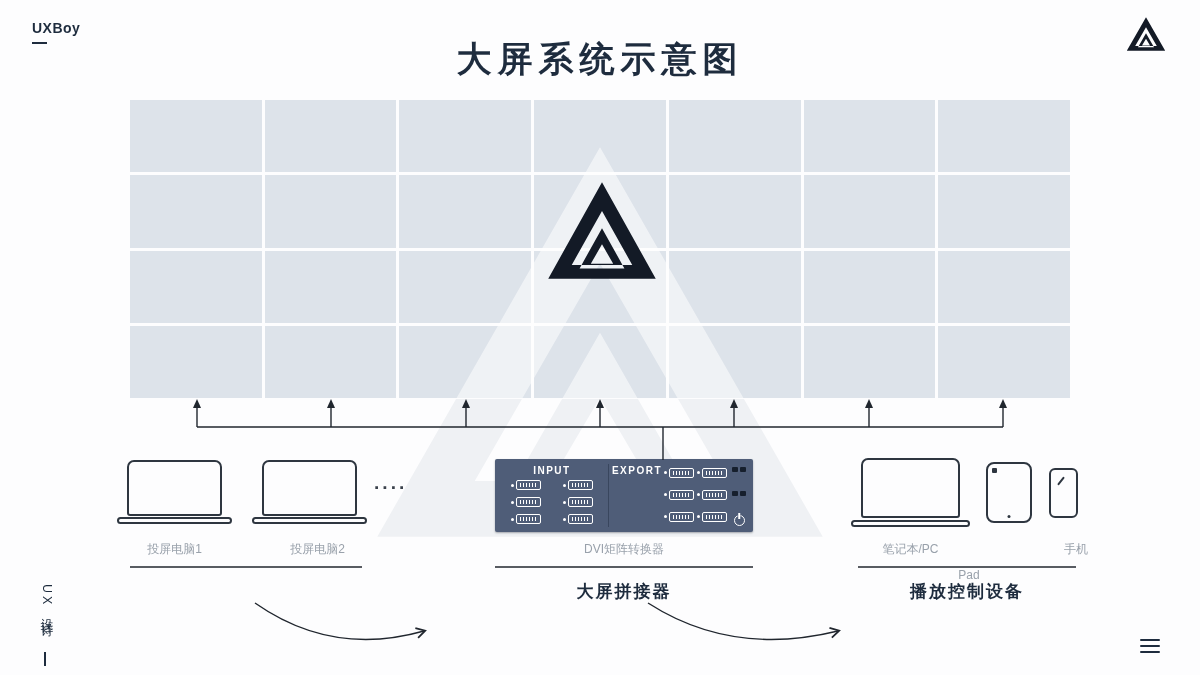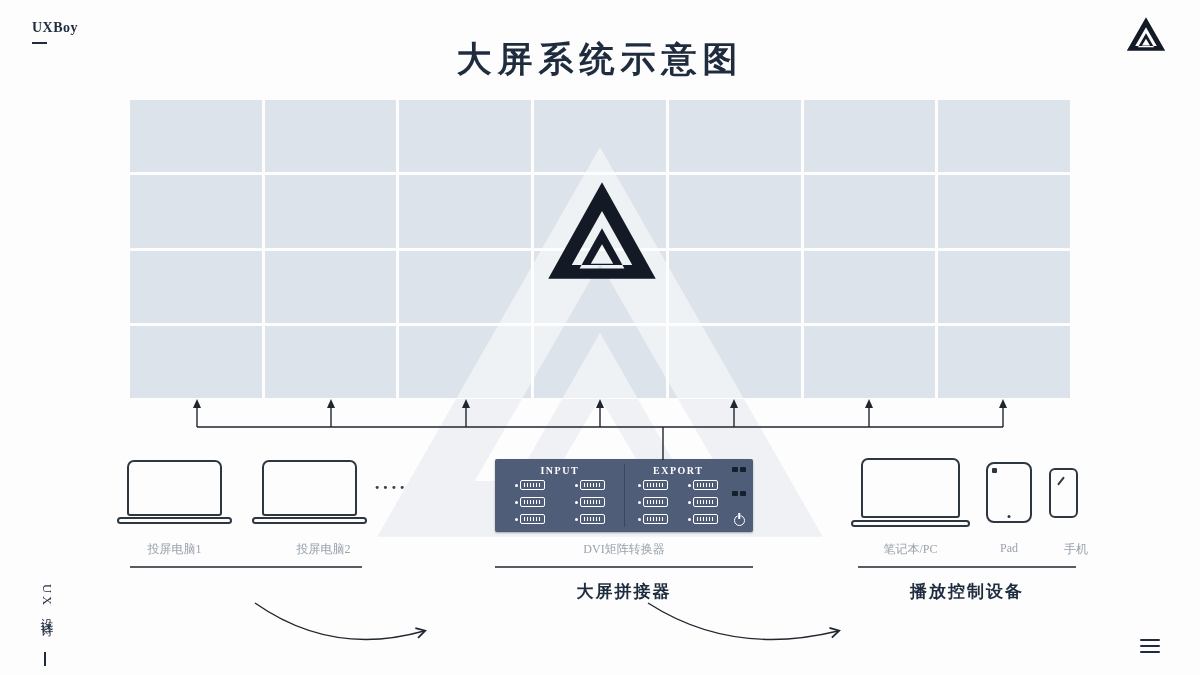--- a/index.html
+++ b/index.html
@@ -1,18 +1,18 @@
 <!DOCTYPE html>
 <html style="--bg: #fdfdfe; --navy: #1e2c3e; --ink: #2e3640; --cell: #dde3ea; --matrix: #4f5d78; --gray: #99a1ab; --line: #20262e; --watermark: #eff1f4; --logo_dark: #131a26;"><head>
 <meta charset="utf-8">
 <style>
   * { margin:0; padding:0; box-sizing:border-box; }
   html,body { background:#ffffff; }
   body { font-family:"Liberation Sans","DejaVu Sans",sans-serif; }
-  .canvas { position:relative; width:1200px; height:675px; background:var(--bg,#fdfdfe); overflow:hidden;font-family:Liberation Serif, serif; }
+  .canvas { position:relative; width:1200px; height:675px; background:var(--bg,#fdfdfe); overflow:hidden; }
 
   
   .brand { position:absolute; left:32px; top:20px; z-index:7; }
   .brand-text { font-size:14px; font-weight:bold; color:var(--navy,#1e2c3e); letter-spacing:.5px; }
   .brand-dash { width:15px; height:2px; background:var(--navy,#1e2c3e); margin-top:6px; }
   .title { position:absolute; left:0; right:0; top:36px; text-align:center; font-size:35px; font-weight:bold;
            color:var(--navy,#1e2c3e); letter-spacing:6px; z-index:7; }
   .corner-logo { position:absolute; left:1126px; top:16px; width:40px; height:36px; z-index:7; }
 
   
@@ -46,21 +46,21 @@
   .pos-l3 { left:851px; top:458px; }
 
   .dots { position:absolute; left:374px; top:477px; font-size:19px; font-weight:bold; letter-spacing:2px;
           color:#3a414b; z-index:5; }
 
   
   .matrix { position:absolute; left:495px; top:459px; width:258px; height:73px; background:var(--matrix,#4f5d78);
             border-radius:2px; display:flex; padding:3px 4px; z-index:5; box-shadow:0 1px 2px rgba(20,26,38,.35); }
   .panel { flex:1; display:flex; flex-direction:column; }
   .pright { display:flex; flex-direction:row; }
-  .pmain { flex:1; display:flex; flex-direction:column;justify-content:space-between; }
+  .pmain { flex:1; display:flex; flex-direction:row;justify-content:space-between; }
   .panel-title { font-size:10px; font-weight:bold; color:#ffffff; letter-spacing:1.5px; text-align:center; padding:3px 0 1px; }
   .ports { flex:1; display:grid; grid-template-columns:1fr 1fr; gap:3px 3px; align-items:center; justify-items:center; padding:1px 2px 3px; }
   .port { display:flex; align-items:center; gap:2px; }
   .screw { width:3px; height:3px; background:#ffffff; border-radius:50%; }
   .conn { width:25px; height:10px; border:1px solid #ffffff; border-radius:2px; padding:2px 3px;
           background:repeating-linear-gradient(90deg,#ffffff 0 1px,transparent 1px 3px);
           background-clip:content-box; background-origin:content-box; }
   .pdiv { width:1px; background:#39465e; margin:2px 3px; }
   .io-col { width:20px; display:flex; flex-direction:column; justify-content:space-between; align-items:center; padding:5px 0 3px; }
   .sqrow { display:flex; gap:2px; }
@@ -75,24 +75,24 @@
   .pad-cam { position:absolute; left:4px; top:4px; width:5px; height:5px; background:var(--ink,#2e3640); border-radius:1px; }
   .pad-dot { position:absolute; left:50%; bottom:3px; transform:translateX(-50%); width:3px; height:3px; border-radius:50%; background:var(--ink,#2e3640); }
   .phone { position:absolute; left:1049px; top:468px; width:29px; height:50px; border:2px solid var(--ink,#2e3640);
            border-radius:6px; background:#fdfdfe; z-index:5; }
   .phone-mark { position:absolute; left:9px; top:6px; width:2px; height:10px; background:var(--ink,#2e3640);
                 transform:rotate(38deg); border-radius:1px; }
 
   
   .dev-label { position:absolute; top:541px; font-size:12px; color:var(--gray,#99a1ab); text-align:center; z-index:5; }
   .lab-1 { left:117px; width:115px; }
-  .lab-2 { left:266px; width:115px; }
+  .lab-2 { left:260px; width:115px; }
   .lab-m { left:495px; width:258px; }
   .lab-3 { left:851px; width:119px; }
-  .lab-p { left:986px; width:46px; }
+  .lab-p { left:946px; width:46px;margin-top:27px; }
   .lab-ph { left:1044px; width:40px;margin-left:12px; }
 
   .section-title { position:absolute; top:580px; font-size:17px; font-weight:bold; color:var(--navy,#1e2c3e);
                    text-align:center; letter-spacing:2px; z-index:5; }
   .sec-1 { left:130px; width:232px; }
   .sec-2 { left:495px; width:258px; }
   .sec-3 { left:858px; width:218px; }
 
   
   .side-text { position:absolute; left:38px; top:584px; writing-mode:vertical-rl; text-orientation:mixed;

